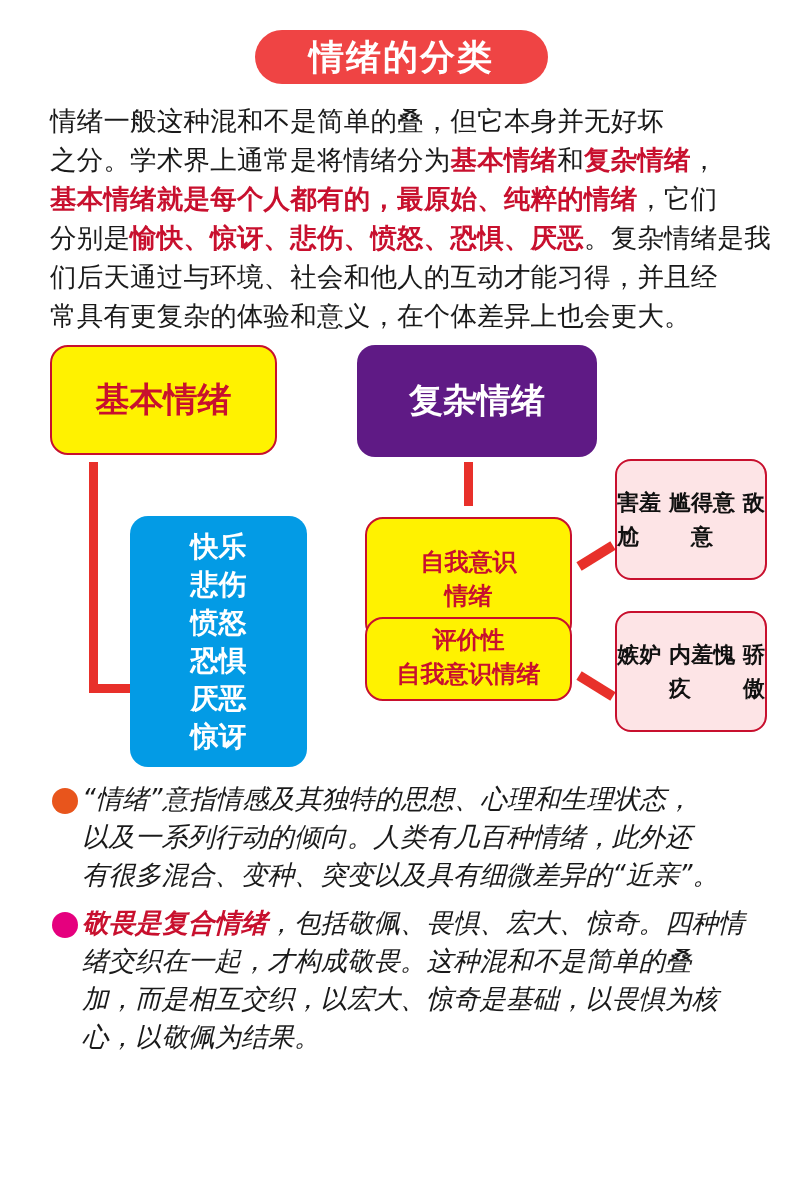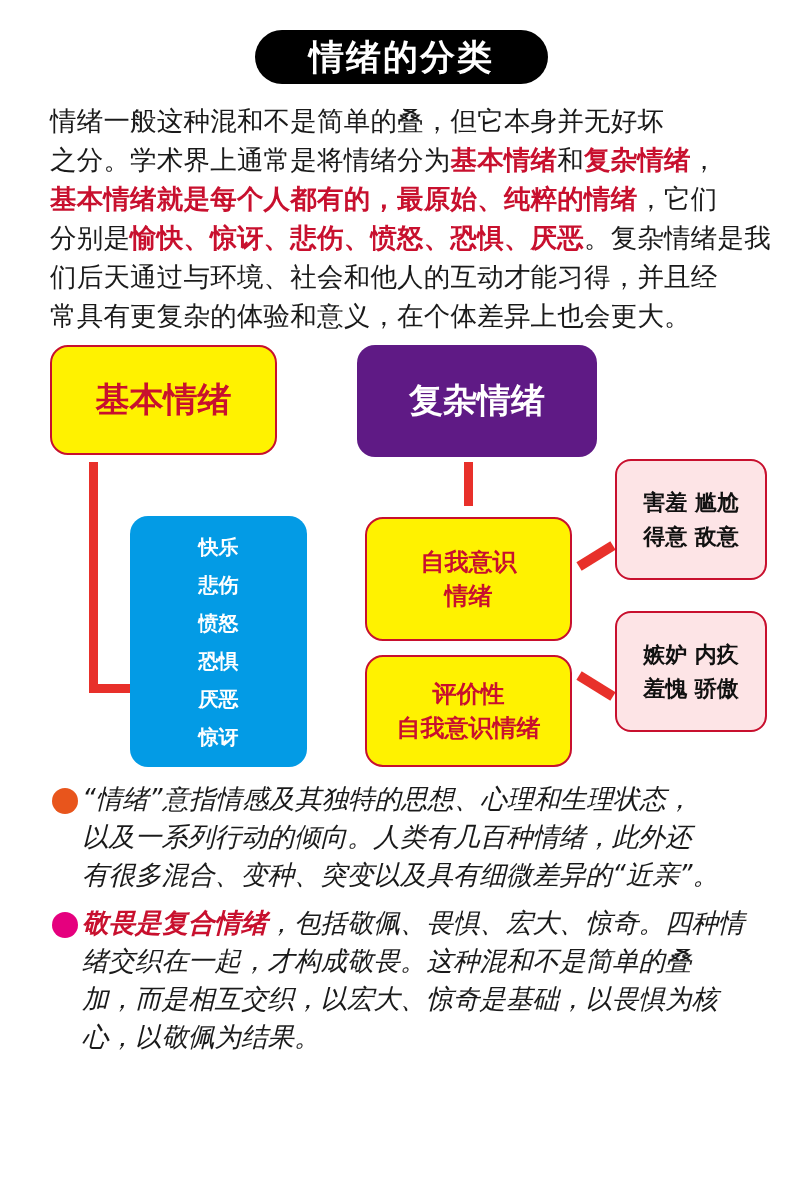--- a/index.html
+++ b/index.html
@@ -1,44 +1,44 @@
 <!DOCTYPE html>
 <html><head>
 <meta charset="utf-8">
 <style>
   html, body { margin:0; padding:0; background:#ffffff; }
   body { width:800px; height:1198px; position:relative; overflow:hidden;
          font-family:"DejaVu Sans","Liberation Sans",sans-serif; color:#1a1a1a; }
   .abs { position:absolute; }
   .title-pill { left:255px; top:30px; width:293px; height:54px; border-radius:27px;
-    background:#000000; color:#fff; font-weight:bold; font-size:35px;
+    background:#ef4444; color:#fff; font-weight:bold; font-size:35px;
     display:flex; align-items:center; justify-content:center; letter-spacing:2px; }
   .para { left:50px; top:101px; width:725px; font-size:26.5px; line-height:39px; letter-spacing:0.2px; }
   .para .line { white-space:nowrap; display:block; }
   .red { color:#c8102e; font-weight:bold; }
   .hl-wrap { position:relative; display:inline-block; }
   .hl { position:absolute; left:-6px; top:-3px; width:108px; height:40px; background:#fff200;
         transform:skewY(-4deg) rotate(-2deg); z-index:-1; }
   .hl-outline { position:absolute; left:-12px; top:-8px; width:120px; height:52px;
         border:1.5px solid #4fb3c8; transform:rotate(-4deg); z-index:-1; }
   .box-basic { left:50px; top:345px; width:227px; height:110px; background:#fff200;
       border:2px solid #c8102e; border-radius:18px; display:flex; align-items:center; justify-content:center;
       color:#c8102e; font-weight:bold; font-size:34px; box-sizing:border-box; }
   .box-complex { left:357px; top:345px; width:240px; height:112px; background:#5f1a85;
       border-radius:18px; display:flex; align-items:center; justify-content:center;
       color:#fff; font-weight:bold; font-size:34px; }
   .conn { background:#e8302a; }
   .box-blue { left:130px; top:516px; width:177px; height:251px; background:#039be5; border-radius:18px;
-      color:#fff; font-weight:bold; font-size:20px; display:flex; flex-direction:column;
+      color:#fff; font-weight:bold; font-size:28px; display:flex; flex-direction:column;
       align-items:center; justify-content:center; line-height:38px; }
   .box-yellow { left:365px; width:207px; background:#fff200; border:2px solid #c8102e; border-radius:18px;
       box-sizing:border-box; display:flex; flex-direction:column; align-items:center; justify-content:center;
       color:#c8102e; font-weight:bold; font-size:24px; line-height:34px; }
   .box-pink { left:615px; width:152px; background:#fde4e6; border:2px solid #c8102e; border-radius:16px;
-      box-sizing:border-box; display:flex; flex-direction:column; align-items:center; justify-content:center;
+      box-sizing:border-box; display:flex; flex-direction:row; align-items:center; justify-content:center;
       color:#111; font-weight:bold; font-size:22px; line-height:34px; }
   .bullets { left:50px; top:780px; width:730px; }
   .bullet { position:relative; padding-left:32px; font-size:26.5px; line-height:38px; margin-bottom:10px; }
   .bullet .line { display:block; white-space:nowrap;font-style:italic; }
   .dot { position:absolute; left:2px; top:8px; width:26px; height:26px; border-radius:50%; }
 </style>
 </head>
 <body>
 
 <div class="abs title-pill">
@@ -76,21 +76,21 @@
 
 <div class="abs box-complex">
   <span>复杂情绪</span>
 </div>
 <div class="abs conn" style="left:464px;top:462px;width:9px;height:44px;"></div>
 
 <div class="abs box-yellow" style="top:517px;height:124px;">
   <span>自我意识</span>
   <span>情绪</span>
 </div>
-<div class="abs box-yellow" style="top:655px;height:112px;">
+<div class="abs box-yellow" style="top:617px;height:84px;font-family:Liberation Mono, monospace;">
   <span>评价性</span>
   <span>自我意识情绪</span>
 </div>
 
 <div class="abs conn" style="left:576px;top:551px;width:40px;height:10px;transform:rotate(-32deg);transform-origin:center;"></div>
 <div class="abs conn" style="left:576px;top:681px;width:40px;height:10px;transform:rotate(32deg);transform-origin:center;"></div>
 
 <div class="abs box-pink" style="top:459px;height:121px;">
   <span>害羞 尴尬</span>
   <span>得意 敌意</span>

